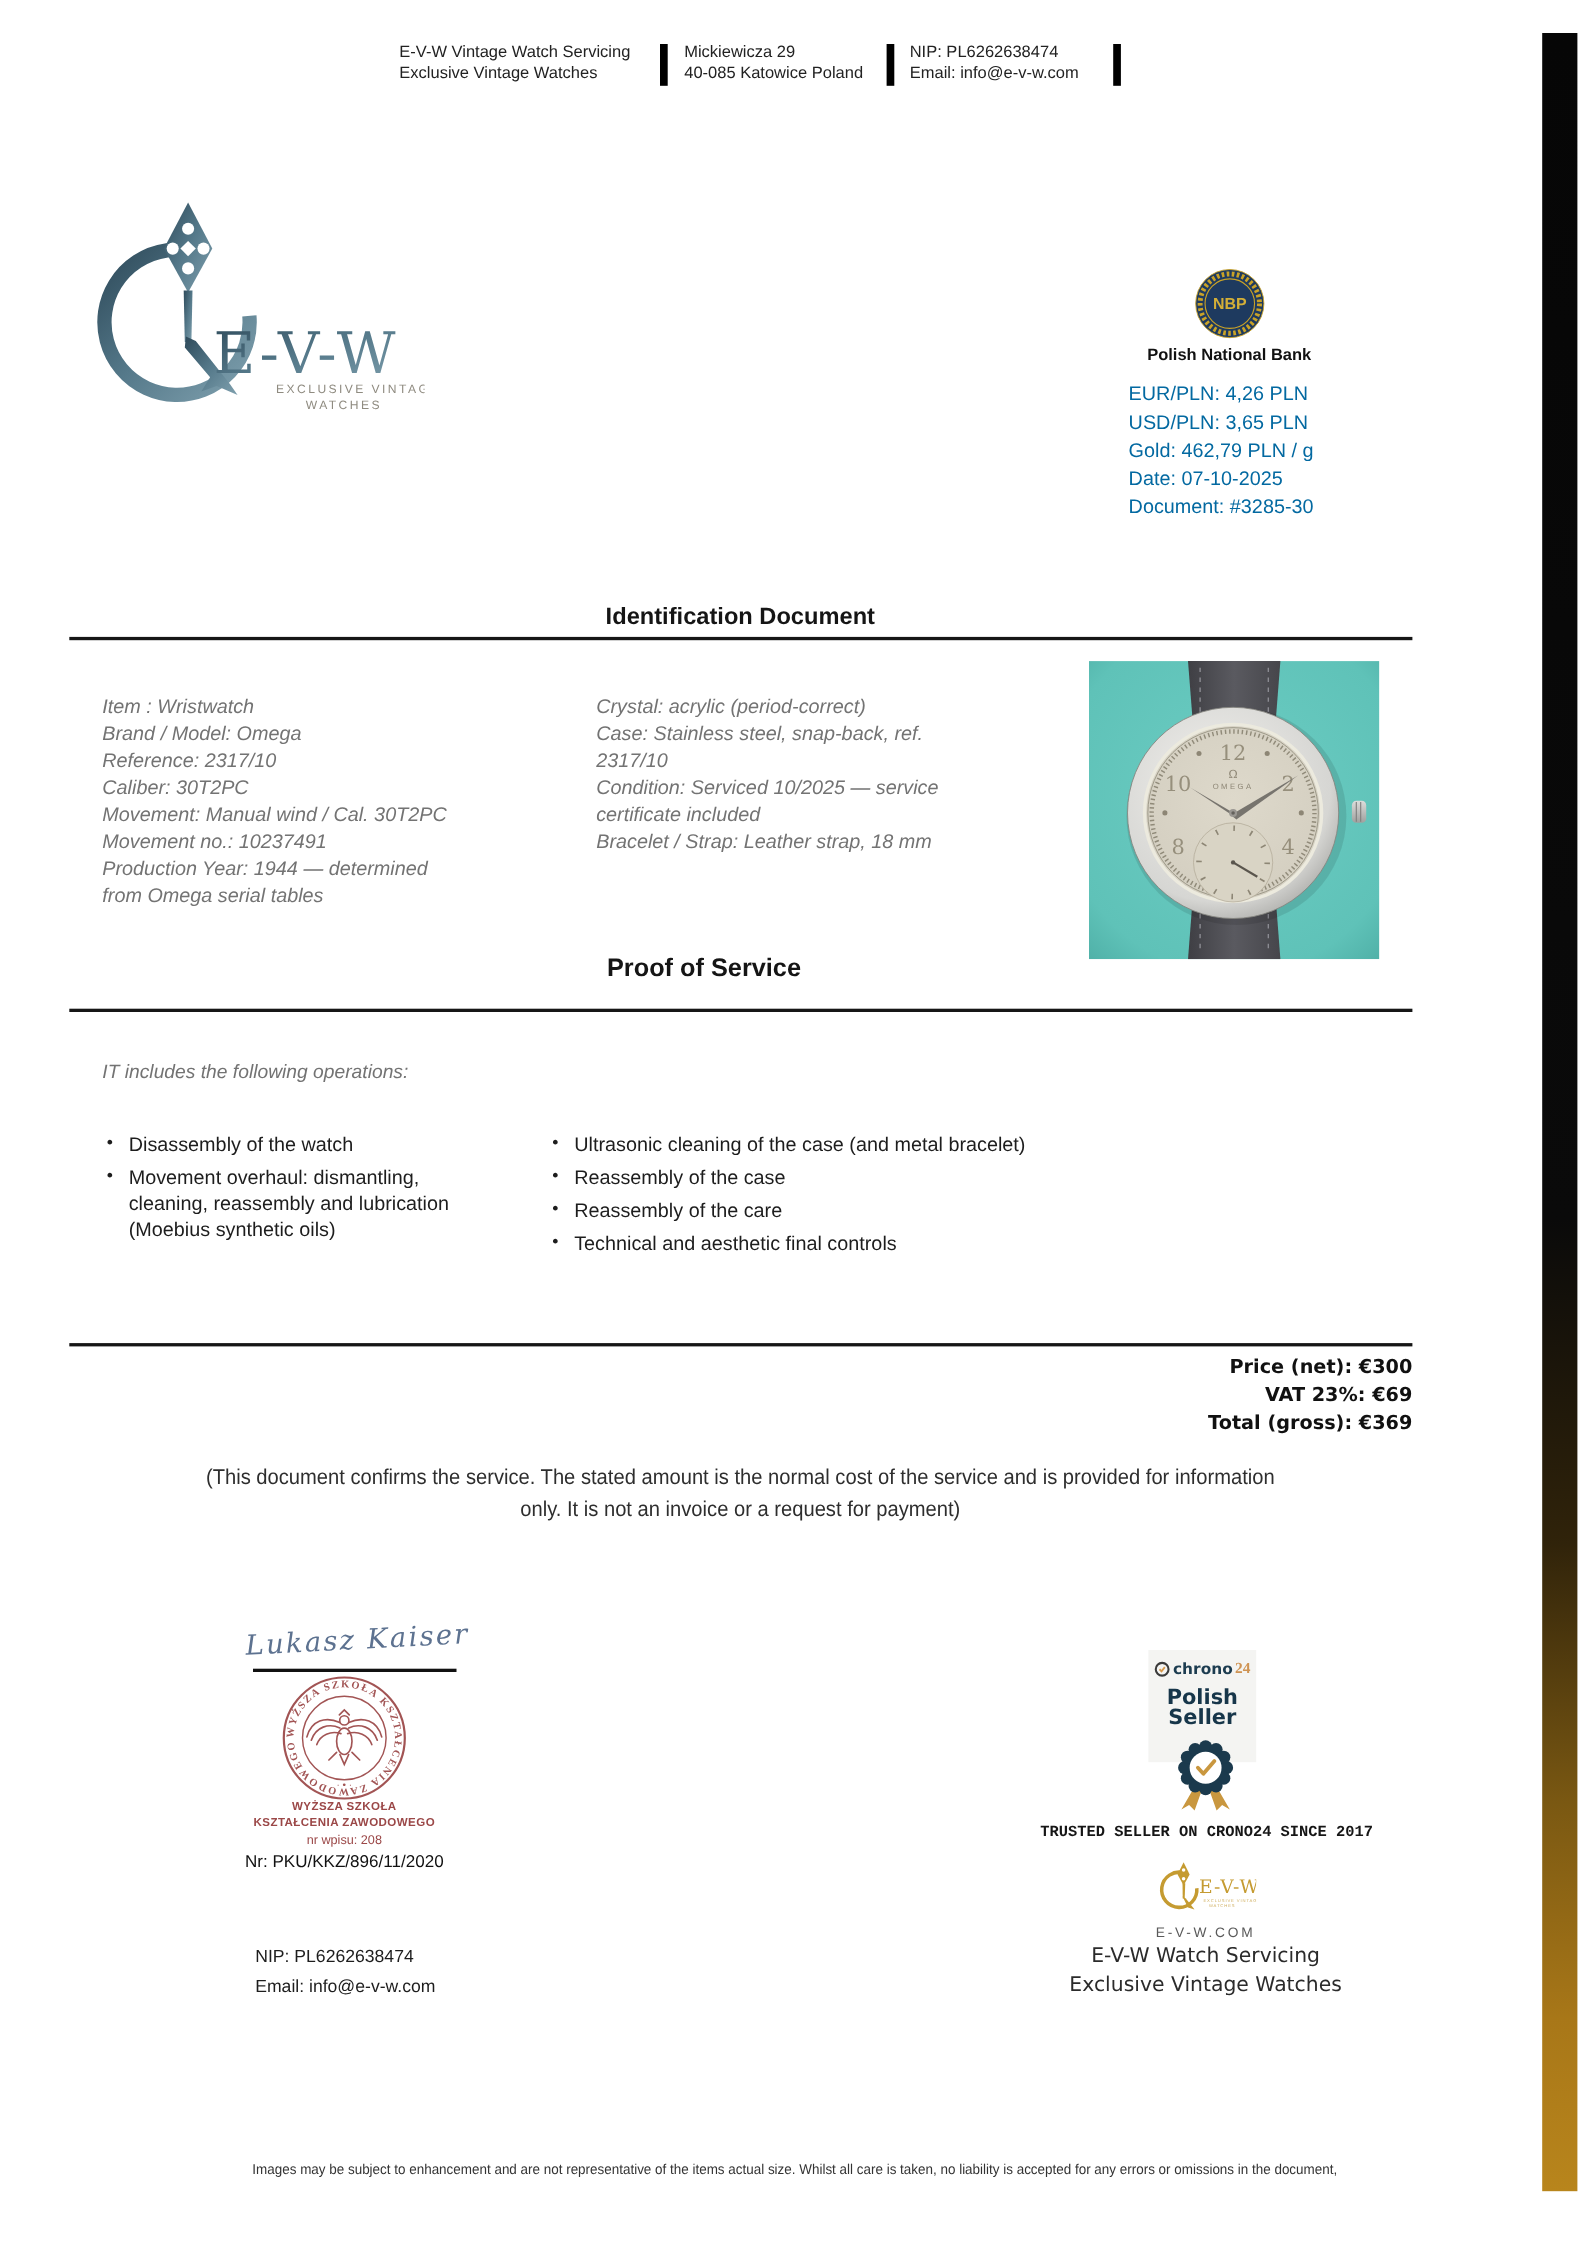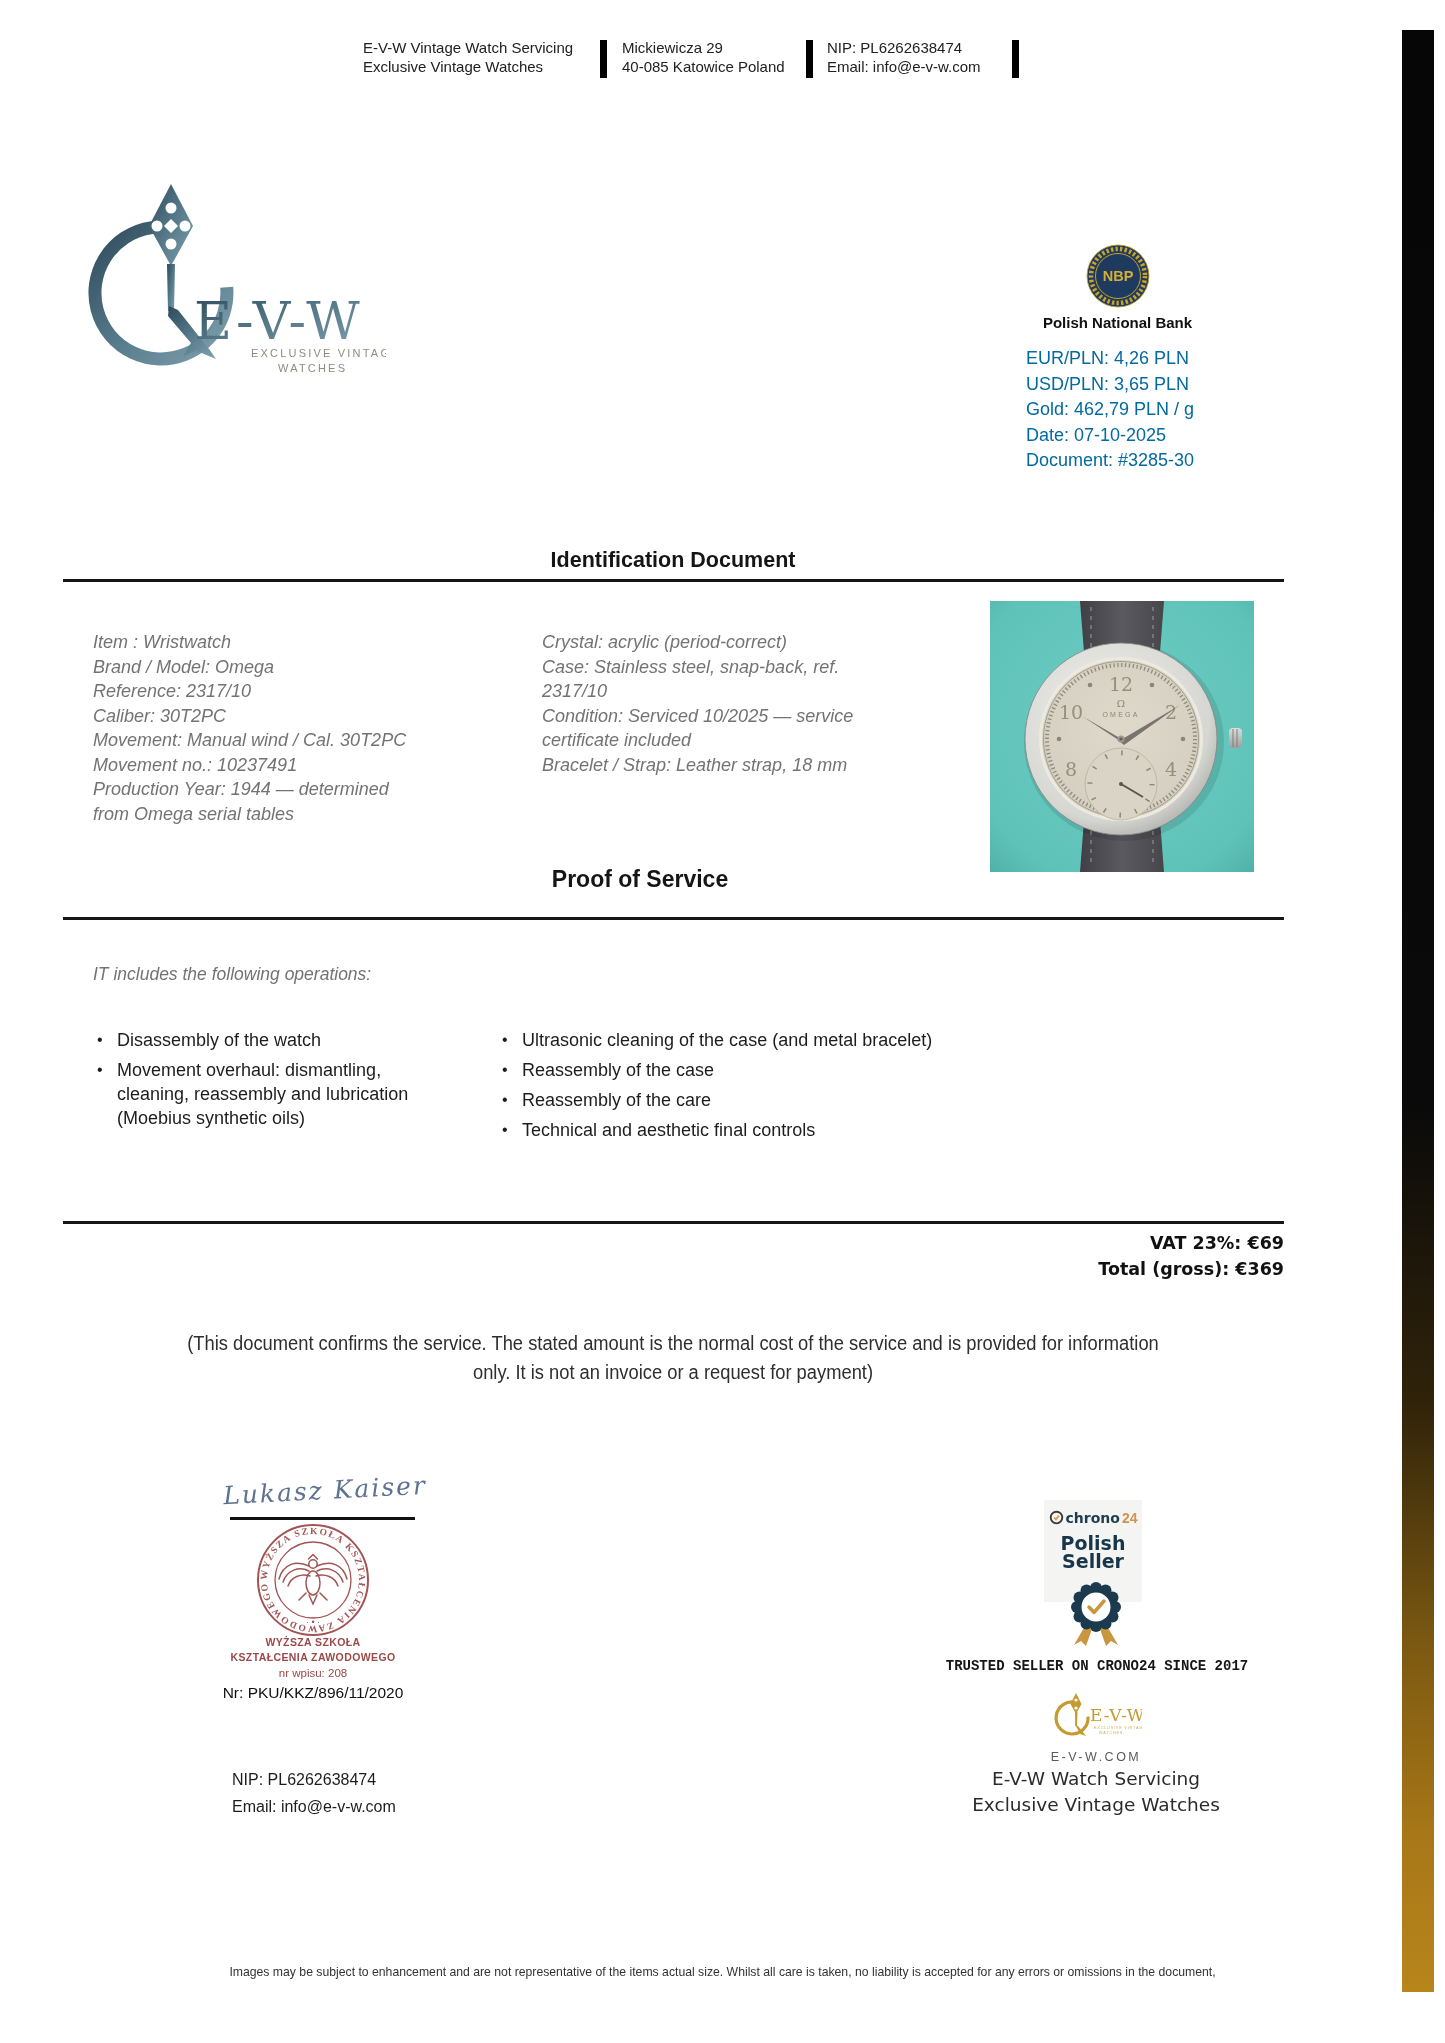--- a/index.html
+++ b/index.html
@@ -42,21 +42,21 @@
   .sig-rule{height:2.5px;background:#111;}
   .stamp-cap{font-size:10.5px;font-weight:bold;color:#9b4848;text-align:center;letter-spacing:0.4px;}
   .stamp-entry{font-size:11.5px;color:#9b4848;text-align:center;}
   .reg-no{font-size:15.5px;color:#111;text-align:center;}
   .nip-block{font-size:16px;line-height:27px;color:#1d1d1d;}
 
   
   .ts-card{background:#f4f4f2;}
   .chrono-row{display:flex;align-items:flex-start;justify-content:center;gap:2px;}
   .chrono-txt{font-family:"DejaVu Sans",sans-serif;font-weight:bold;font-size:14px;color:#1c3c50;}
-  .chrono-24{font-family:Liberation Sans, sans-serif;font-weight:bold;font-size:14px;color:#cf9352;}
+  .chrono-24{font-family:Liberation Serif, serif;font-weight:bold;font-size:14px;color:#cf9352;}
   .ts-word{font-family:"DejaVu Sans",sans-serif;font-weight:bold;font-size:19px;line-height:18px;color:#17364a;text-align:center;}
   .ts-caption{font-family:"Liberation Mono",monospace;font-weight:600;font-size:14px;letter-spacing:0px;color:#161616;text-align:center;}
   .ts-site{font-size:12.5px;letter-spacing:2.5px;color:#5a5a5a;text-align:center;}
   .ts-name{font-family:"DejaVu Sans",sans-serif;font-size:18.5px;line-height:26px;color:#2b2b2b;text-align:center;}
 
   
   .band{background:linear-gradient(180deg,#060606 0%,#0a0a0a 55%,#30230a 70%,#7a5812 82%,#a87718 92%,#b8851c 100%);}
 </style>
 </head>
 <body>
@@ -241,20 +241,21 @@
   </ul>
   <ul class="abs bullets" style="left:500px;top:1028px;width:580px;">
     <li>Ultrasonic cleaning of the case (and metal bracelet)</li>
     <li>Reassembly of the case</li>
     <li>Reassembly of the care</li>
     <li>Technical and aesthetic final controls</li>
   </ul>
 
   <div class="abs rule" style="left:63px;top:1221px;width:1221px;"></div>
   <div class="abs" style="left:63px;top:1231px;width:1221px;">
+    <div class="price-line nowrap">Price (net): €300</div>
     <div class="price-line nowrap">VAT 23%: €69</div>
     <div class="price-line nowrap">Total (gross): €369</div>
   </div>
 
   <div class="abs" style="left:63px;top:1329px;width:1220px;">
     <div class="disc-line condensed nowrap">(This document confirms the service. The stated amount is the normal cost of the service and is provided for information</div>
     <div class="disc-line condensed nowrap">only. It is not an invoice or a request for payment)</div>
   </div>
 
   <div class="abs sig-text nowrap" style="left:220px;top:1476px;width:210px;">Lukasz Kaiser</div>

